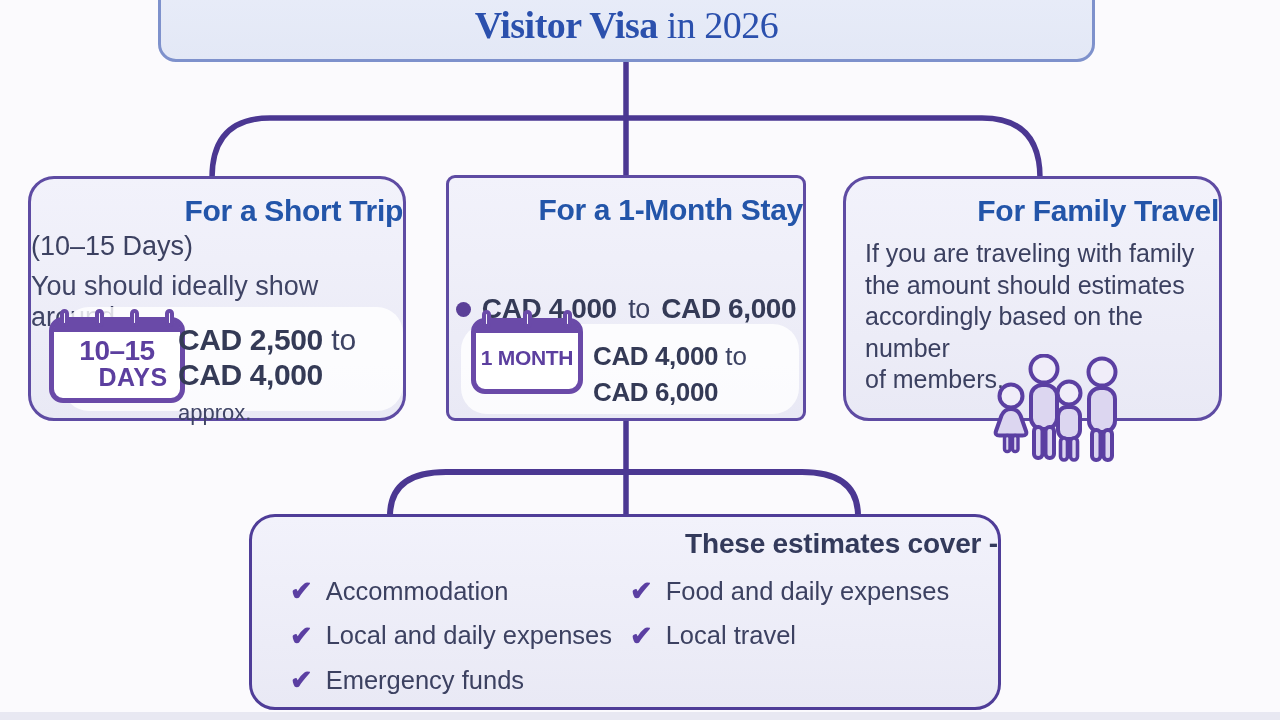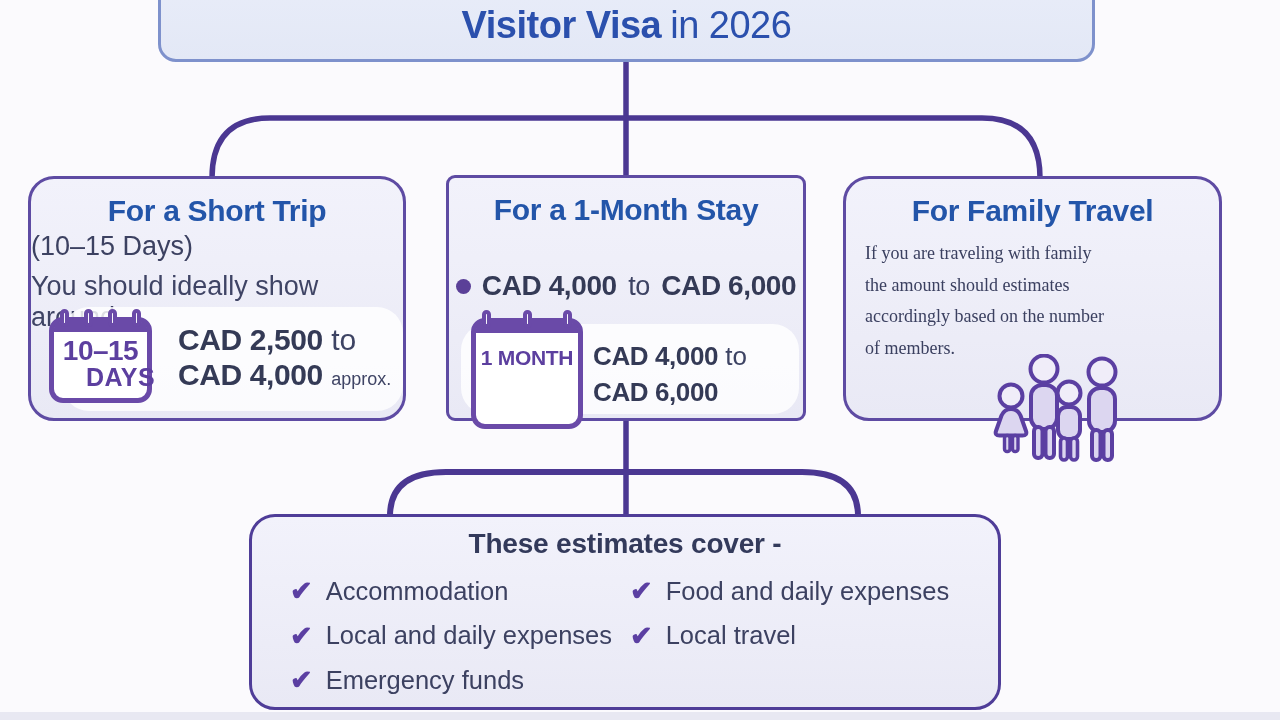--- a/index.html
+++ b/index.html
@@ -13,37 +13,37 @@
   #connectors { position:absolute; left:0; top:0; width:1280px; height:720px; }
 
   
   .title-box {
     position:absolute; left:158px; top:-36px; width:937px; height:98px;
     background:linear-gradient(180deg,#e9edf9 0%,#e3e8f6 100%);
     border:3px solid #7e91cc; border-radius:18px;
     display:flex; align-items:flex-end; justify-content:center;
     padding-bottom:12px;
   }
-  .title-line { font-size:38px; color:#2b50ad; letter-spacing:-0.5px; }
+  .title-line { font-size:38px; color:#2b50ad; letter-spacing:-0.5px;font-family:Liberation Serif, serif; }
   .title-line .t-bold { font-weight:bold; }
   .title-line .t-rest { font-weight:normal; margin-left:9px; }
 
   
   .panel-box {
     position:absolute;
     background:linear-gradient(180deg,#f2f2fb 0%,#e9e9f5 100%);
     border:3px solid #5e4ba3; border-radius:26px;
   }
   #box-short  { left:28px;  top:176px; width:378px; height:245px; }
   #box-month  { left:446px; top:175px; width:360px; height:246px;border-radius:9px; }
   #box-family { left:843px; top:176px; width:379px; height:245px; }
   #box-cover  { left:249px; top:514px; width:752px; height:196px; border-color:#4f3d98; }
 
   .box-h {
-    margin-top:15px; text-align:center;
+    margin-top:15px; text-align:right;
     font-size:30px; font-weight:bold; color:#2355a9; letter-spacing:-0.3px;
   }
   .box-sub { font-size:27px; color:#3c4161; margin-top:3px; }
   .box-lead { text-align:left; font-size:27px; color:#3f4465; margin-top:9px; }
 
   
   .white-panel {
     position:absolute; background:rgba(255,255,255,0.82);
     border-radius:26px; filter:blur(0.4px);
   }
@@ -52,45 +52,45 @@
 
   
   .calendar {
     position:absolute; background:#ffffff;
     border:5px solid #6a4aa8; border-radius:14px;
   }
   .cal-top { height:14px; background:#6a4aa8; border-bottom:4px solid #fff; border-radius:6px 6px 0 0; }
   .cal-rings { position:absolute; left:6px; right:6px; top:-13px; display:flex; justify-content:space-between; }
   .ring { width:9px; height:18px; background:#f7f6fc; border:4px solid #6a4aa8; border-radius:6px; }
   .cal-text { text-align:center; color:#5c3f9f; font-weight:bold; line-height:1.0; }
-  #cal-short { left:18px; top:138px; width:103px; height:86px; }
+  #cal-short { left:18px; top:138px; width:136px; height:86px; }
   #cal-short .cal-text { font-size:28px; margin-top:1px; letter-spacing:-0.5px; }
   #cal-short .cal-text div:last-child { font-size:25px; letter-spacing:0.5px;padding-left:32px; }
-  #cal-month { left:22px; top:140px; width:112px; height:111px; }
+  #cal-month { left:22px; top:140px; width:112px; height:76px; }
   #cal-month .cal-text { font-size:21px; margin-top:10px; letter-spacing:-0.3px; }
 
   
   .amounts { position:absolute; color:#343a56; }
   #box-short .amounts { left:147px; top:143px; font-size:30px; line-height:35px; }
   #box-month .amounts { left:144px; top:160px; font-size:26px; line-height:36px; }
   .amt { font-weight:bold; letter-spacing:-0.4px; }
   .to-word { font-weight:normal; color:#3d4363; }
-  .approx { font-weight:normal; font-size:18px; color:#3f4465; }
+  .approx { font-weight:normal; font-size:22px; color:#3f4465; }
 
   
   .bullet-row {
-    margin-top:43px; display:flex; align-items:center; justify-content:center; gap:11px;
+    margin-top:66px; display:flex; align-items:center; justify-content:center; gap:11px;
   }
   .bullet-dot { width:15px; height:15px; border-radius:50%; background:#5b4098; flex:0 0 auto; }
   .bullet-text { font-size:28px; font-weight:bold; color:#343a56; letter-spacing:-0.4px; }
   .bullet-text .to-word { font-size:27px; margin:0 4px; }
 
   
   #box-family .family-text {
-    margin:10px 18px 0 19px; font-size:18px; line-height:31.5px; color:#3b4060;font-family:Liberation Serif, serif;
+    margin:10px 18px 0 19px; font-size:25px; line-height:31.5px; color:#3b4060;
   }
   #family-icon { position:absolute; left:990px; top:354px; width:140px; height:110px; }
 
   
   #box-cover .box-h { margin-top:11px; font-size:28px; color:#333a5b; letter-spacing:-0.2px; }
   .cover-col { position:absolute; top:52px; }
   #cover-col1 { left:38px; }
   #cover-col2 { left:378px; }
   .cover-item { display:flex; align-items:center; height:44.5px; }
   .check { color:#5b3fa2; font-size:27px; font-weight:bold; margin-right:13px; }

